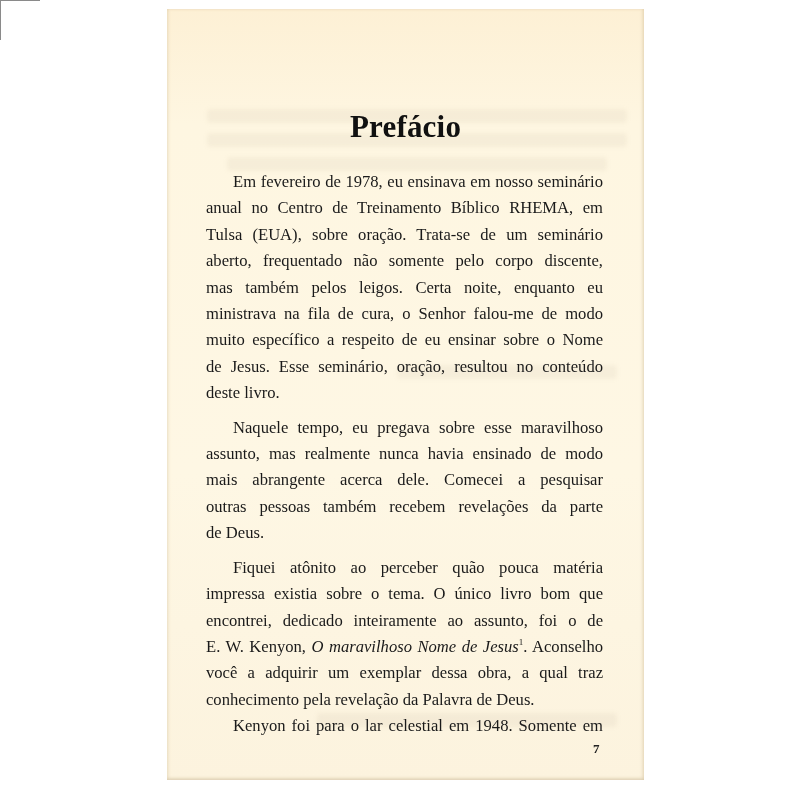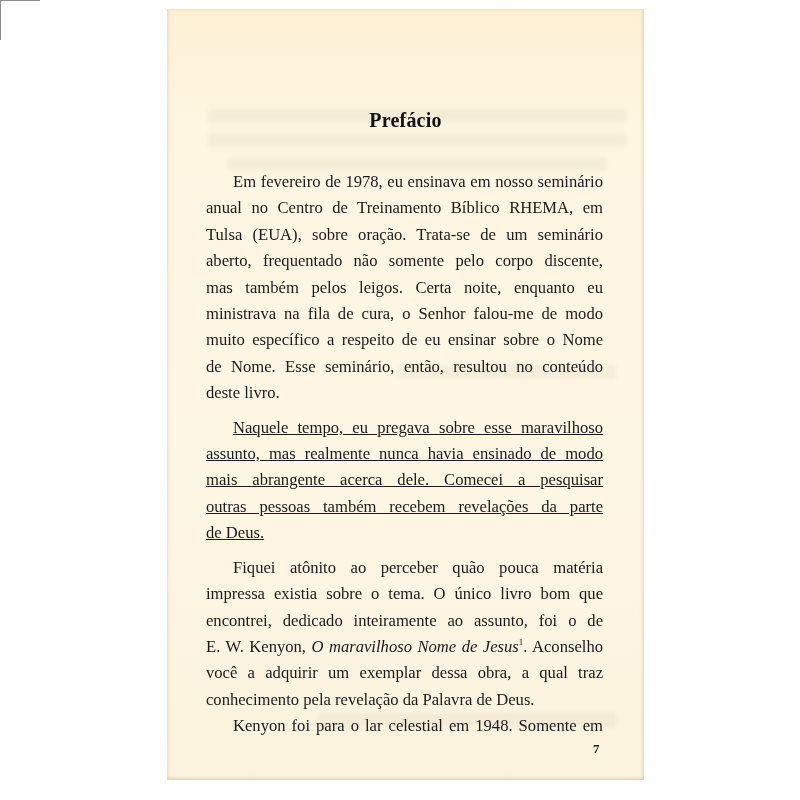--- a/index.html
+++ b/index.html
@@ -46,21 +46,21 @@
     .bleed-line { font-size: 17px; left: 40px; width: 420px; height: 14px; background: rgba(140,125,95,0.07); transform: none; filter: blur(2px); border-radius: 4px; }
 
     .title {
       position: absolute;
       left: 0;
       width: 100%;
       top: 100px;
       text-align: center;
       font-family: "Liberation Serif", "DejaVu Serif", serif;
       font-weight: bold;
-      font-size: 20px;
+      font-size: 31px;
       color: #111111;
       letter-spacing: 0.2px;
     }
 
     .body-text {
       position: absolute;
       left: 39px;
       top: 160px;
       width: 397px;
       font-family: "Liberation Serif", "DejaVu Serif", serif;
@@ -109,25 +109,25 @@
   <div class="body-text">
 
     <div class="para-block" style="margin-bottom:8px;">
       <span class="line first">Em fevereiro de 1978, eu ensinava em nosso seminário</span>
       <span class="line">anual no Centro de Treinamento Bíblico RHEMA, em</span>
       <span class="line">Tulsa (EUA), sobre oração. Trata-se de um seminário</span>
       <span class="line">aberto, frequentado não somente pelo corpo discente,</span>
       <span class="line">mas também pelos leigos. Certa noite, enquanto eu</span>
       <span class="line">ministrava na fila de cura, o Senhor falou-me de modo</span>
       <span class="line">muito específico a respeito de eu ensinar sobre o Nome</span>
-      <span class="line">de Nome. Esse seminário, então, resultou no conteúdo</span>
+      <span class="line">de Jesus. Esse seminário, oração, resultou no conteúdo</span>
       <span class="line last">deste livro.</span>
     </div>
 
-    <div class="para-block" style="margin-bottom:8px;text-decoration:underline;">
+    <div class="para-block" style="margin-bottom:8px;">
       <span class="line first">Naquele tempo, eu pregava sobre esse maravilhoso</span>
       <span class="line">assunto, mas realmente nunca havia ensinado de modo</span>
       <span class="line">mais abrangente acerca dele. Comecei a pesquisar</span>
       <span class="line">outras pessoas também recebem revelações da parte</span>
       <span class="line last">de Deus.</span>
     </div>
 
     <div class="para-block" style="">
       <span class="line first">Fiquei atônito ao perceber quão pouca matéria</span>
       <span class="line">impressa existia sobre o tema. O único livro bom que</span>

